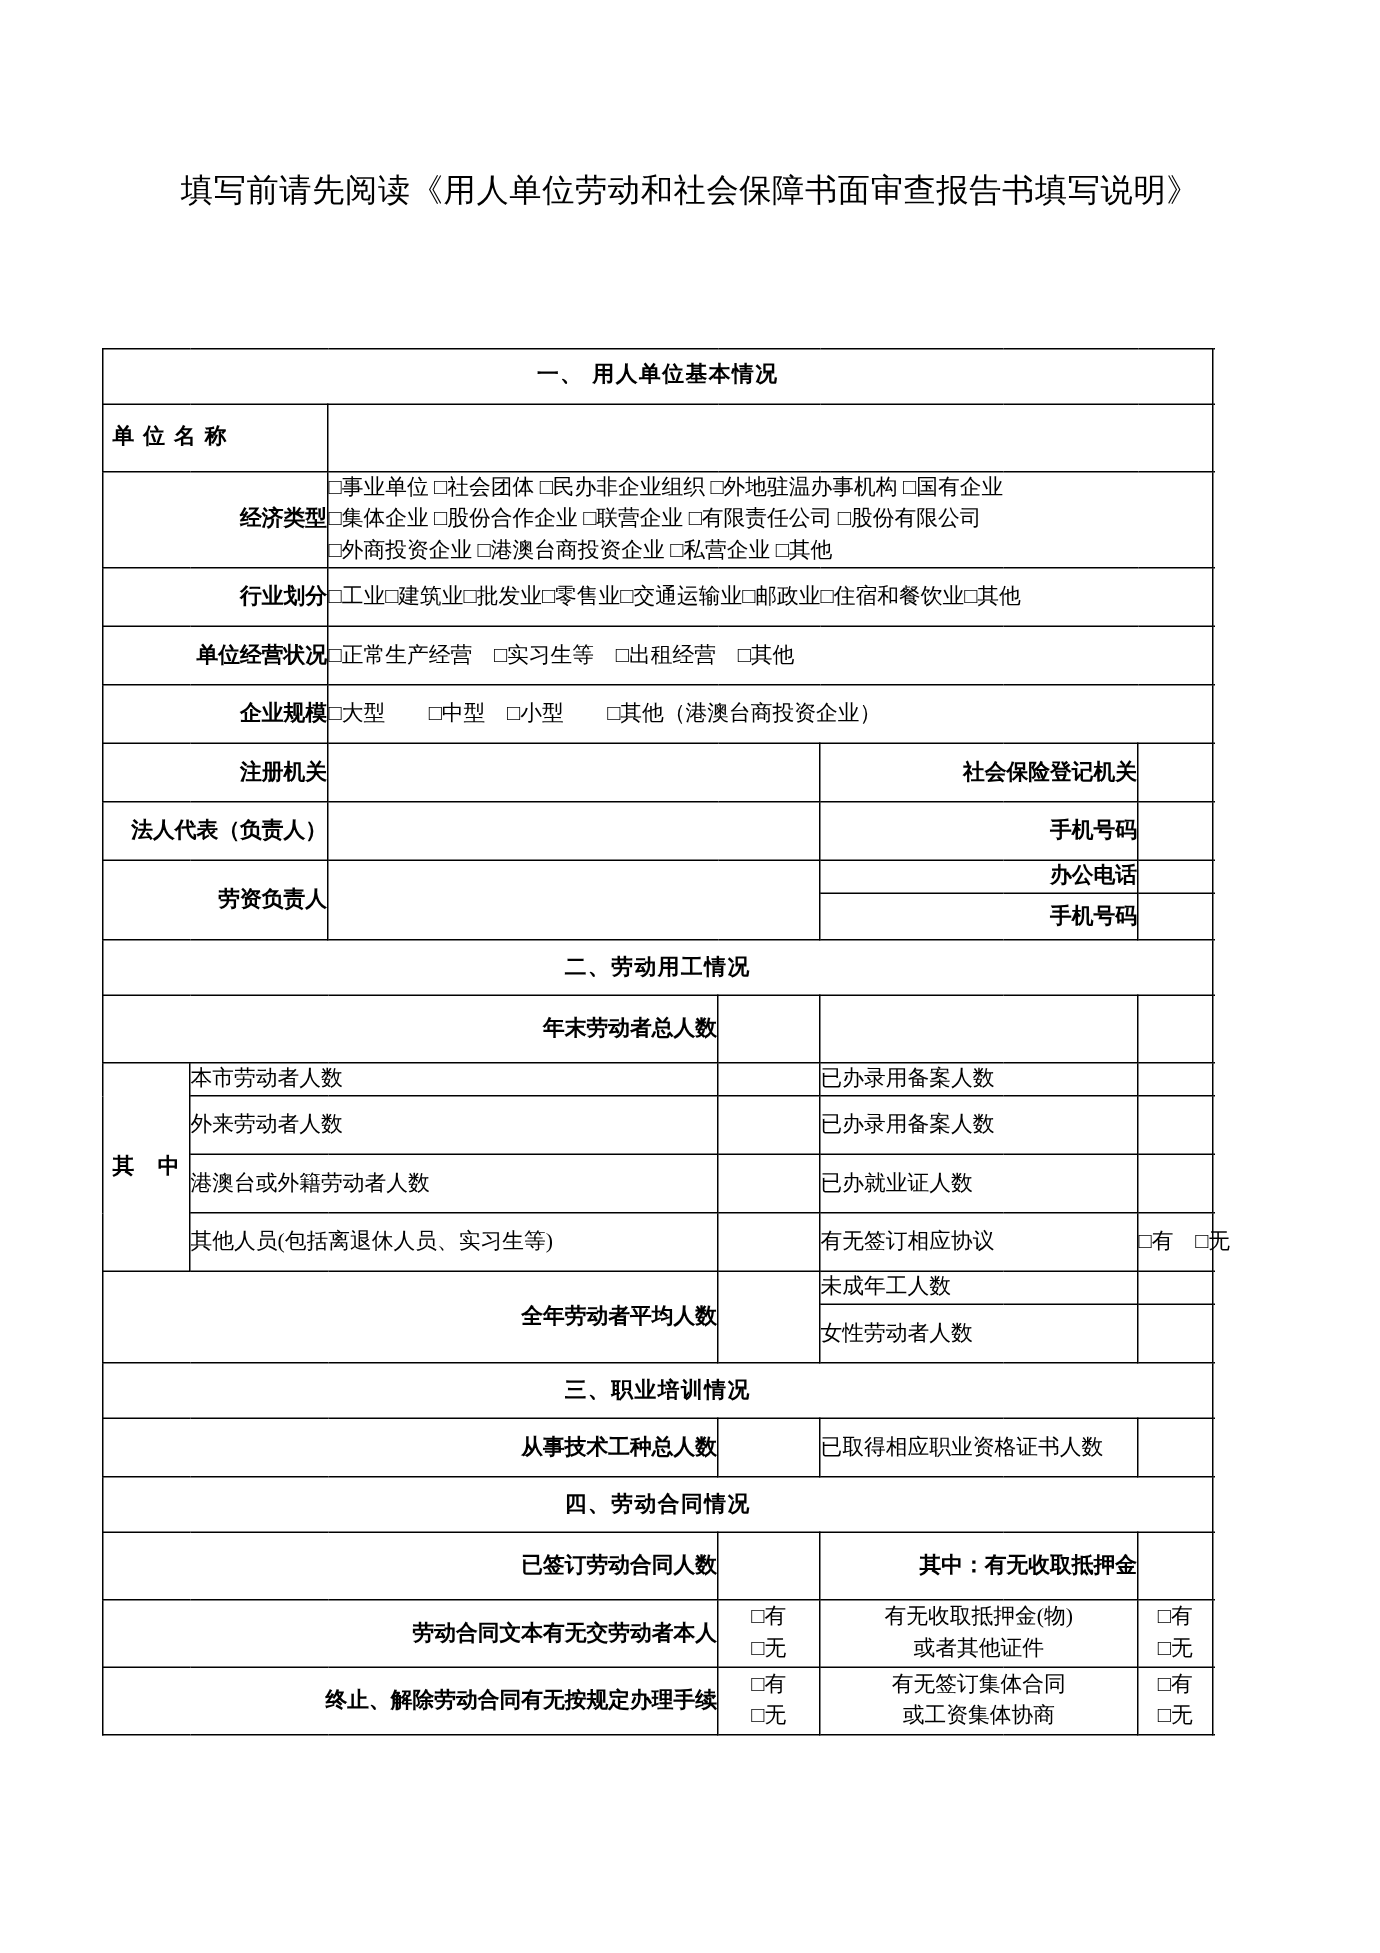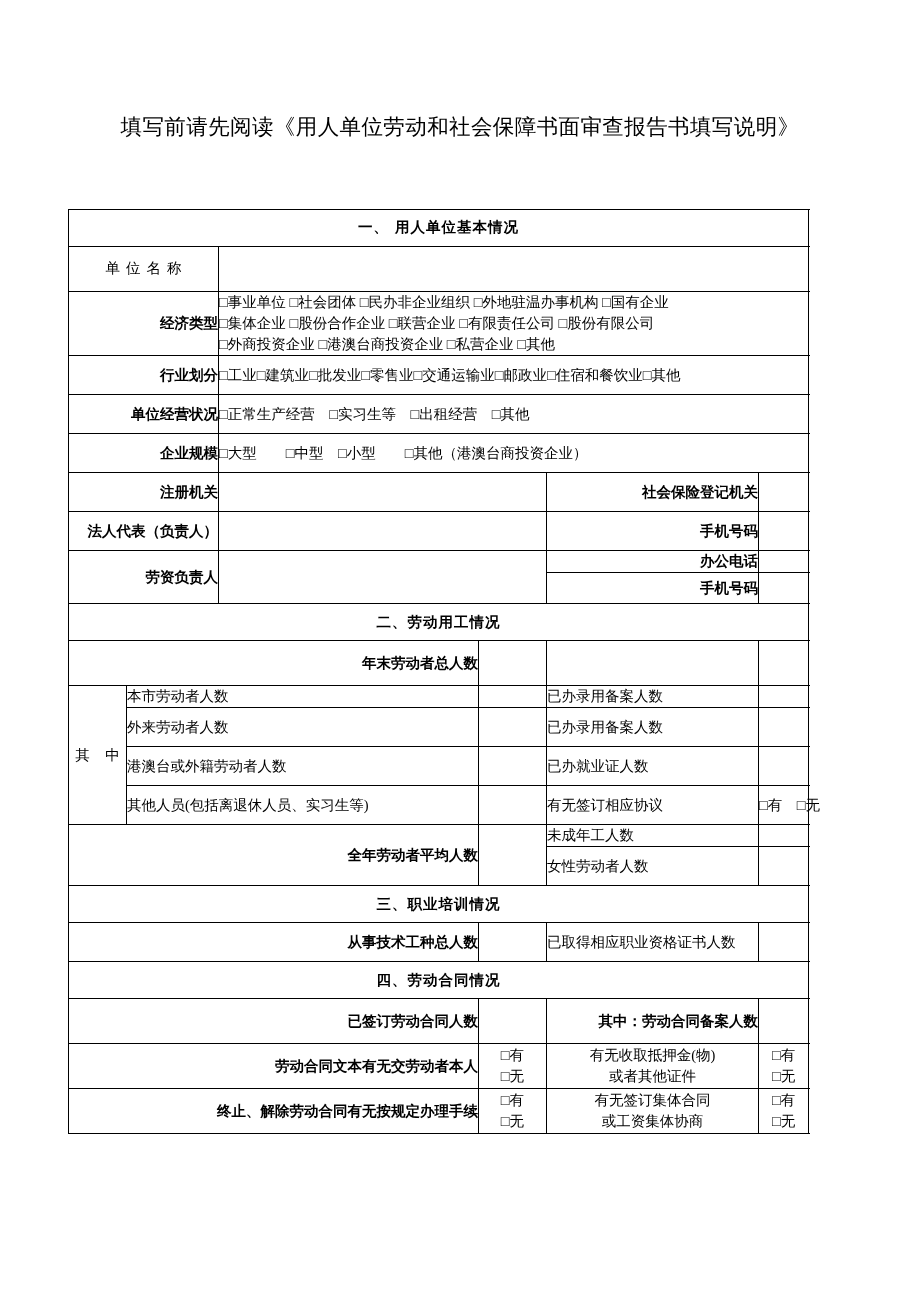--- a/index.html
+++ b/index.html
@@ -26,21 +26,21 @@
     font-size: 21.5px;
     font-weight: normal;
     letter-spacing: 0.4px;
     text-align: center;
     margin: 0;
     padding-top: 112px;
     padding-bottom: 0;
     white-space: nowrap;
   }
   table.form {
-    margin-top: 68px;
+    margin-top: 91px;
     width: 740px;
     border-collapse: collapse;
     table-layout: fixed;
     border: 1.6px solid #000;
   }
   table.form td {
     border: 1.1px solid #000;
     padding: 0;
     vertical-align: middle;
     font-size: 14.5px;
@@ -58,25 +58,25 @@
     border-bottom: 1.6px solid #000 !important;
   }
   
   .lbl {
     text-align: right;
     font-size: 14.5px;
     padding: 4px 4px;
     font-weight: bold;
   }
   .lbl-sp {
-    text-align: center;
     font-size: 14.5px;
     letter-spacing: 6px;
     text-indent: 6px;
     padding: 4px 4px;
+    font-weight: bold;
   }
   .lbl-left {
     text-align: left;
     font-size: 14.5px;
     padding: 4px 8px;
   }
   .val {
     text-align: center;
   }
   .opts {
@@ -244,21 +244,21 @@
       <td class="val" colspan="2"></td>
     </tr>
 
     <tr>
       <td class="section-head" colspan="8">四、劳动合同情况</td>
     </tr>
 
     <tr>
       <td class="lbl h-tall" colspan="3">已签订劳动合同人数</td>
       <td class="val"></td>
-      <td class="lbl" colspan="2">其中：劳动合同备案人数</td>
+      <td class="lbl" colspan="2">其中：有无收取抵押金</td>
       <td class="val" colspan="2"></td>
     </tr>
 
     <tr>
       <td class="lbl h-tall" colspan="3">劳动合同文本有无交劳动者本人</td>
       <td class="chk-stack">
         <div>□有</div>
         <div>□无</div>
       </td>
       <td class="two-line" colspan="2">

